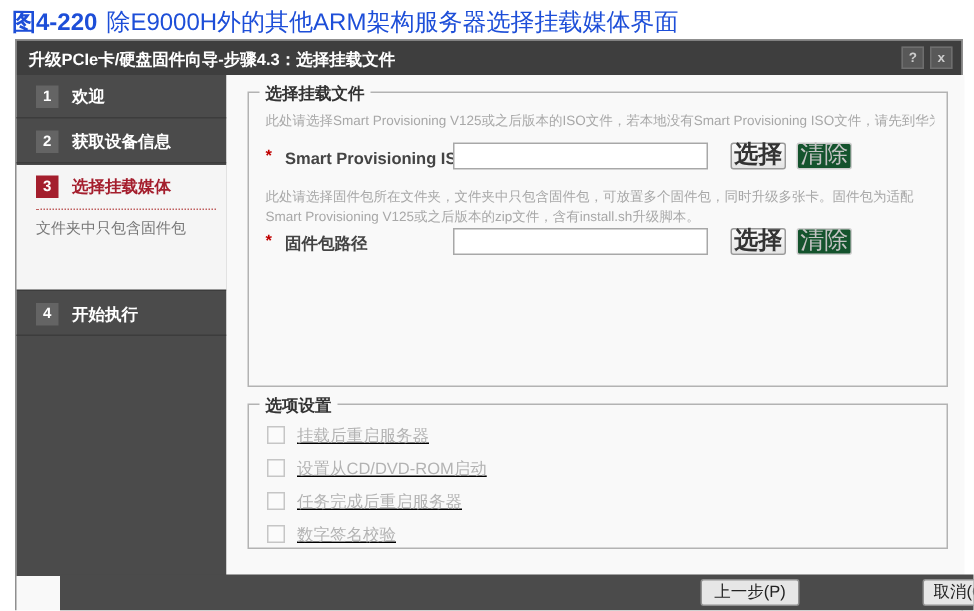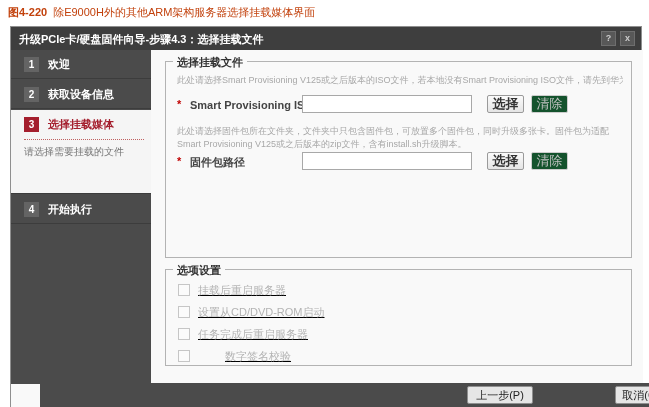--- a/index.html
+++ b/index.html
@@ -1,21 +1,21 @@
 <!DOCTYPE html>
 <html><head>
 <meta charset="utf-8">
 <style>
   * { margin:0; padding:0; box-sizing:border-box; }
   html,body { width:649px; height:407px; background:#ffffff; overflow:hidden;
               font-family:"Liberation Sans","DejaVu Sans",sans-serif; }
   .canvas { position:relative; width:649px; height:407px; background:#ffffff; }
 
   
-  .caption { position:absolute; left:8px; top:5px; font-size:11px; color:#c2410c; white-space:nowrap; }
+  .caption { position:absolute; left:8px; top:5px; font-size:16px; color:#1d4ed8; white-space:nowrap; }
   .caption .cap-label { font-weight:bold; margin-right:6px; }
 
   
   .dialog { position:absolute; left:10px; top:26px; width:632px; height:381px;
             background:#f9f9f9; border:1px solid #8f8f8f; border-bottom:none; }
 
   
   .titlebar { position:absolute; left:0; top:0; width:100%; height:23px; background:#3e3e3e; }
   .titlebar-text { position:absolute; left:8px; top:5px; font-size:11px; font-weight:bold; color:#ffffff; white-space:nowrap; }
   .tb-btn { position:absolute; top:4px; width:15px; height:15px; background:#585858; border:1px solid #6e6e6e;
@@ -53,27 +53,27 @@
   .hint-fw  { top:63px; }
 
   .field-row { position:absolute; left:11px; height:18px; }
   .row-iso { top:33px; }
   .row-fw  { top:90px; }
   .req { position:absolute; left:0; top:3px; color:#c00000; font-size:11px; font-weight:bold; }
   .field-label { position:absolute; left:13px; top:3px; font-size:11px; font-weight:bold; color:#444444; white-space:nowrap; }
   .field-input { position:absolute; left:125px; top:0; width:170px; height:18px; background:#ffffff;
                  border:1px solid #a8a8a8; font-size:11px; padding:0 3px; color:#333; }
   .small-btn { position:absolute; top:0; width:37px; height:18px; background:linear-gradient(#fbfbfb,#e5e5e5);
-               border:1px solid #9a9a9a; border-radius:2px; font-size:13px; font-weight:bold; color:#333333;
+               border:1px solid #9a9a9a; border-radius:2px; font-size:16px; font-weight:bold; color:#333333;
                text-align:center; line-height:16px; cursor:pointer; }
   .btn-select { left:310px; }
   .btn-clear  { left:354px; background:#14532d; border-color:#cdcdcd; color:#c3c3c3; font-weight:normal; cursor:default; }
 
   .cb-row { position:absolute; left:12px; height:14px; display:flex; align-items:center;text-decoration:underline; }
-  .cb-1 { top:13px; } .cb-2 { top:35px; } .cb-3 { top:57px; } .cb-4 { top:79px;gap:27px; }
+  .cb-1 { top:13px; } .cb-2 { top:35px; } .cb-3 { top:57px; } .cb-4 { top:79px; }
   .cb-box { width:12px; height:12px; background:#fbfbfb; border:1px solid #c6c6c6; margin-right:8px; flex:0 0 auto; }
   .cb-label { font-size:11px; color:#b3b3b3; white-space:nowrap; }
 
   
   .footer { position:absolute; left:0; bottom:0; width:100%; height:24px; background:#4b4b4b;margin-left:29px; }
   .f-btn { position:absolute; top:3px; height:18px; background:#e6e6e6; border:1px solid #8f8f8f; border-radius:2px;
            font-size:11px; color:#222222; text-align:center; line-height:16px; cursor:pointer; }
   .btn-prev   { left:427px; width:66px; }
   .btn-next   { left:501px; width:66px; border:1px solid #b03a3a; box-shadow:0 0 0 1px rgba(176,58,58,.45); }
   .btn-cancel { left:575px; width:52px; }
@@ -103,21 +103,21 @@
       <div class="step step-2">
         <span class="badge">2</span>
         <span class="step-label">获取设备信息</span>
       </div>
       <div class="step-active">
         <div class="active-head">
           <span class="badge">3</span>
           <span class="step-label">选择挂载媒体</span>
         </div>
         <div class="dotted-sep"></div>
-        <div class="step-subtitle">请选择需要挂载的文件</div>
+        <div class="step-subtitle">文件夹中只包含固件包</div>
       </div>
       <div class="step step-4">
         <span class="badge">4</span>
         <span class="step-label">开始执行</span>
       </div>
     </div>
 
     <div class="main">
 
       <div class="groupbox gb-mount">

